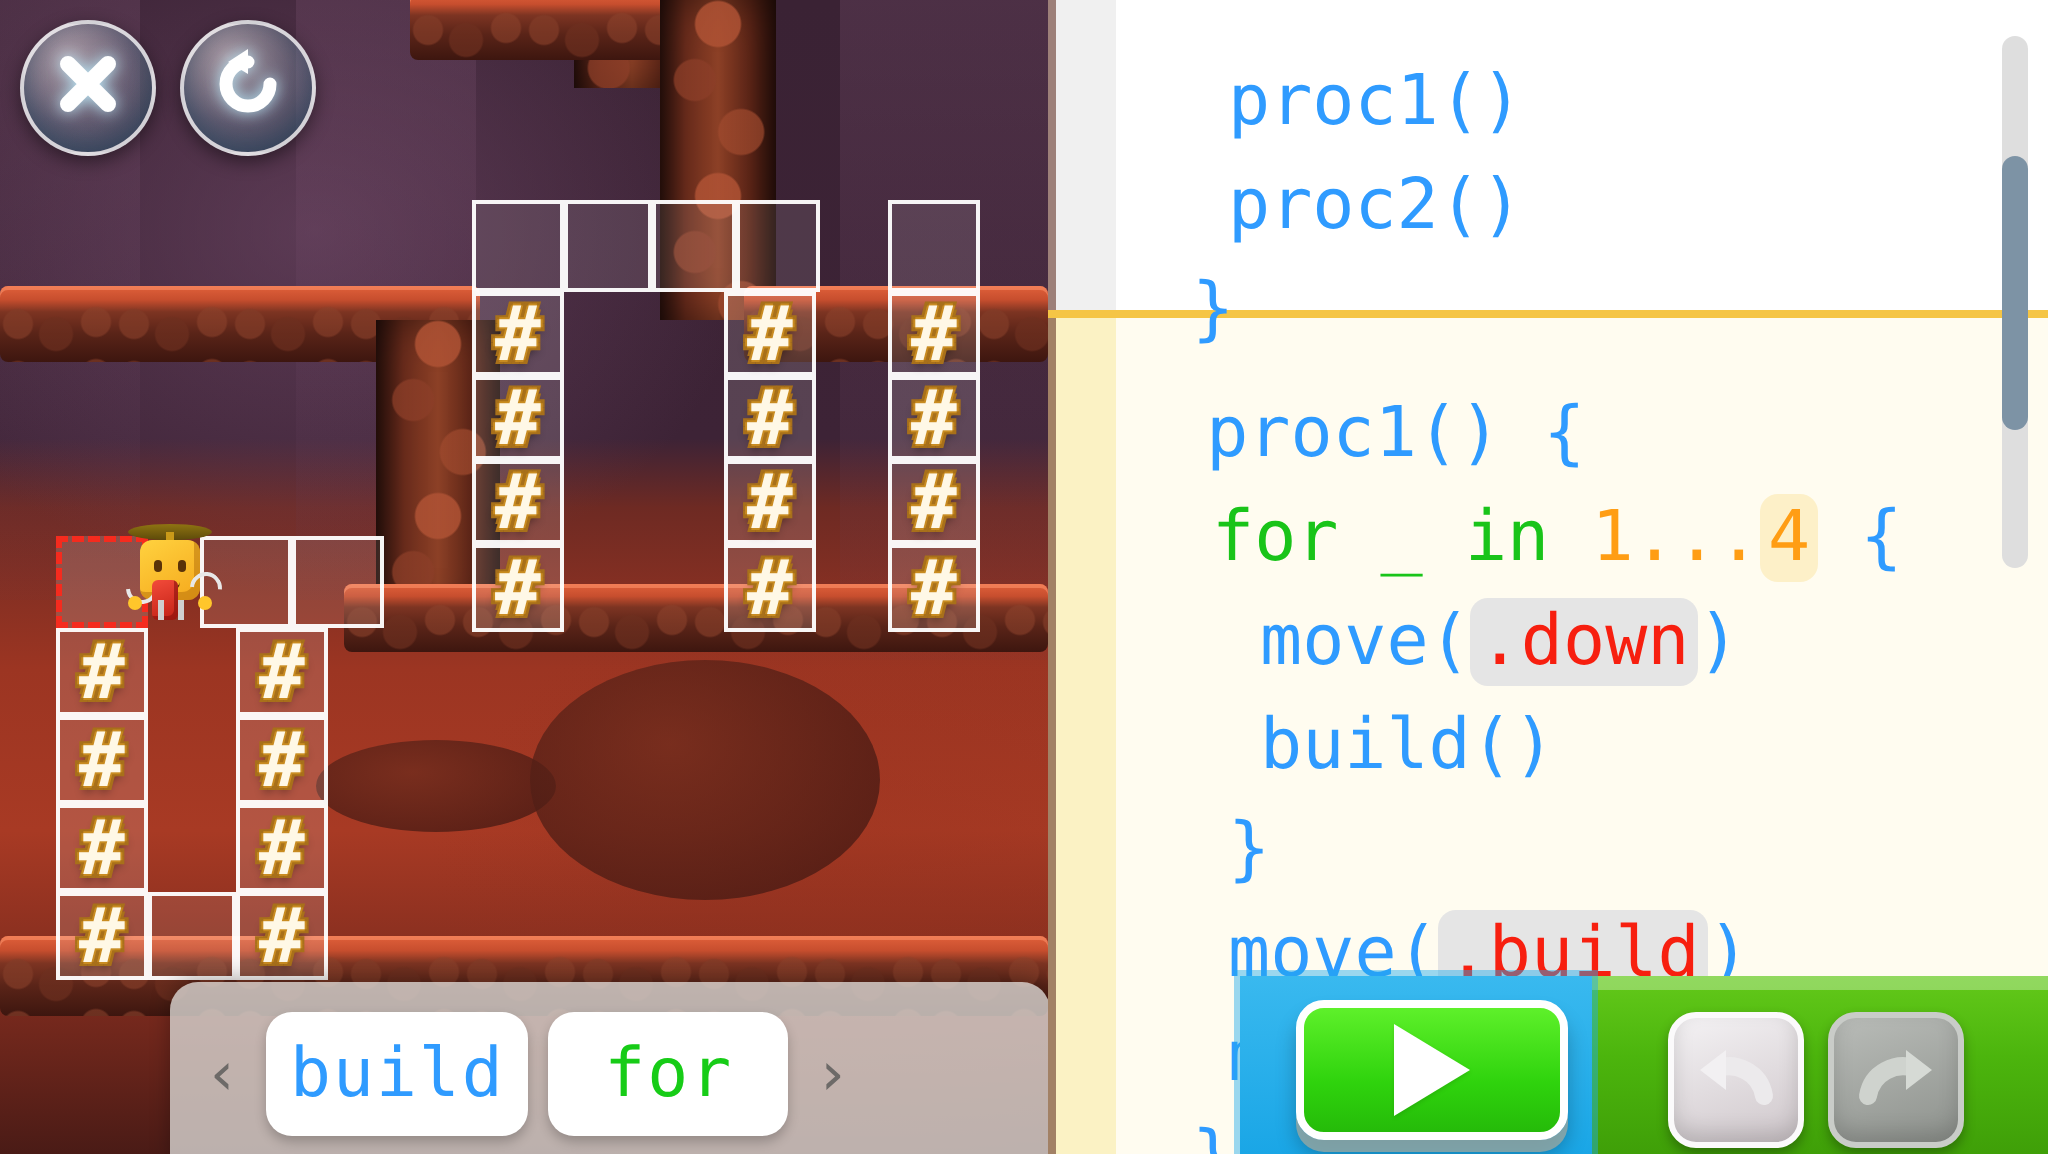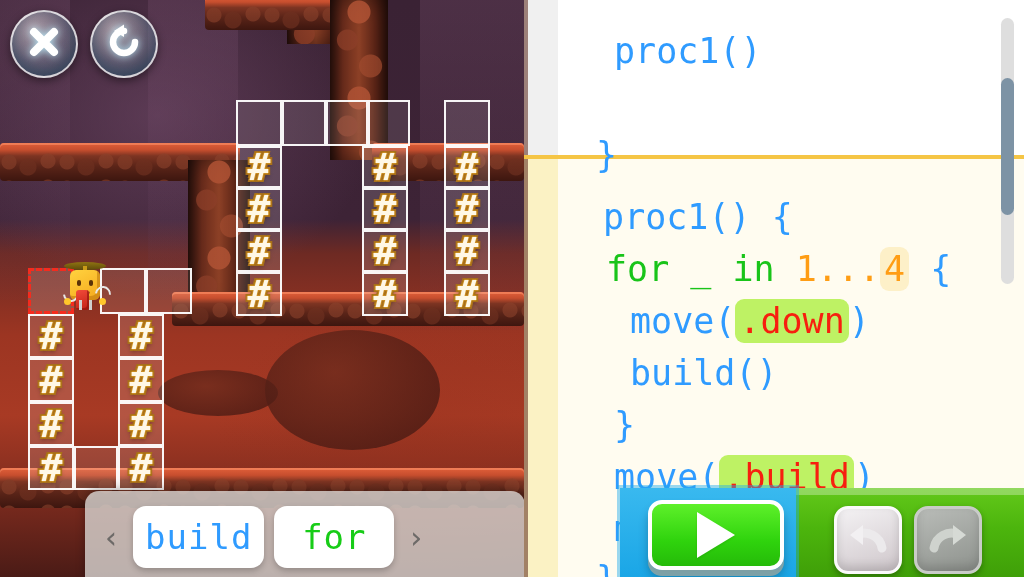--- a/index.html
+++ b/index.html
@@ -104,21 +104,21 @@
   .lines{position:absolute;left:34px;right:0;top:0;bottom:0;margin-top:23px;}
   .line{position:absolute;left:0;right:0;height:52px;display:flex;align-items:center;
     font-family:"DejaVu Sans Mono",monospace;font-size:35px;white-space:pre;}
   .t-blue{color:#2f9bff;}
   .t-pink{color:#f0257a;}
   .t-green{color:#19c419;}
   .t-orange{color:#ff9d14;}
   .t-red{color:#f71f0f;}
   .pill{border-radius:9px;padding:2px 4px;}
   .p-yellow{background:#fdf0c8;}
-  .p-pink{background:#bef264;}
+  .p-pink{background:#e5e5e5;}
   .p-blue{background:#ddeefb;}
 
   .sbar{position:absolute;right:10px;top:18px;width:13px;height:266px;border-radius:7px;background:#dedede;}
   .sthumb{position:absolute;right:10px;top:78px;width:13px;height:137px;border-radius:7px;background:#7d93a5;}
 
   
   .runbar{position:absolute;left:620px;top:488px;width:404px;height:89px;
     background:linear-gradient(180deg,#63c91a 0%,#4cb50d 45%,#3f9f08 100%);}
   .runbar::before{content:"";position:absolute;left:0;right:0;top:0;height:7px;background:rgba(255,255,255,.3);}
   .runwrap{position:absolute;left:620px;top:488px;width:176px;height:89px;
@@ -264,20 +264,23 @@
     <div class="gutter2"></div>
     <div class="edge"></div>
     <div class="divider"></div>
 
     <div class="lines">
 
       <div class="line" style="top:2px;padding-left:56px;">
         <span class="t-blue">proc1()</span>
       </div>
 
+      <div class="line" style="top:54px;padding-left:56px;">
+        <span class="t-blue">proc2()</span>
+      </div>
 
       <div class="line" style="top:106px;padding-left:38px;">
         <span class="t-blue">}</span>
       </div>
 
       <div class="line" style="top:168px;padding-left:24px;">
         <span>&nbsp;</span>
         <span class="t-blue">proc1()</span>
         <span>&nbsp;</span>
         <span class="t-blue">{</span>

